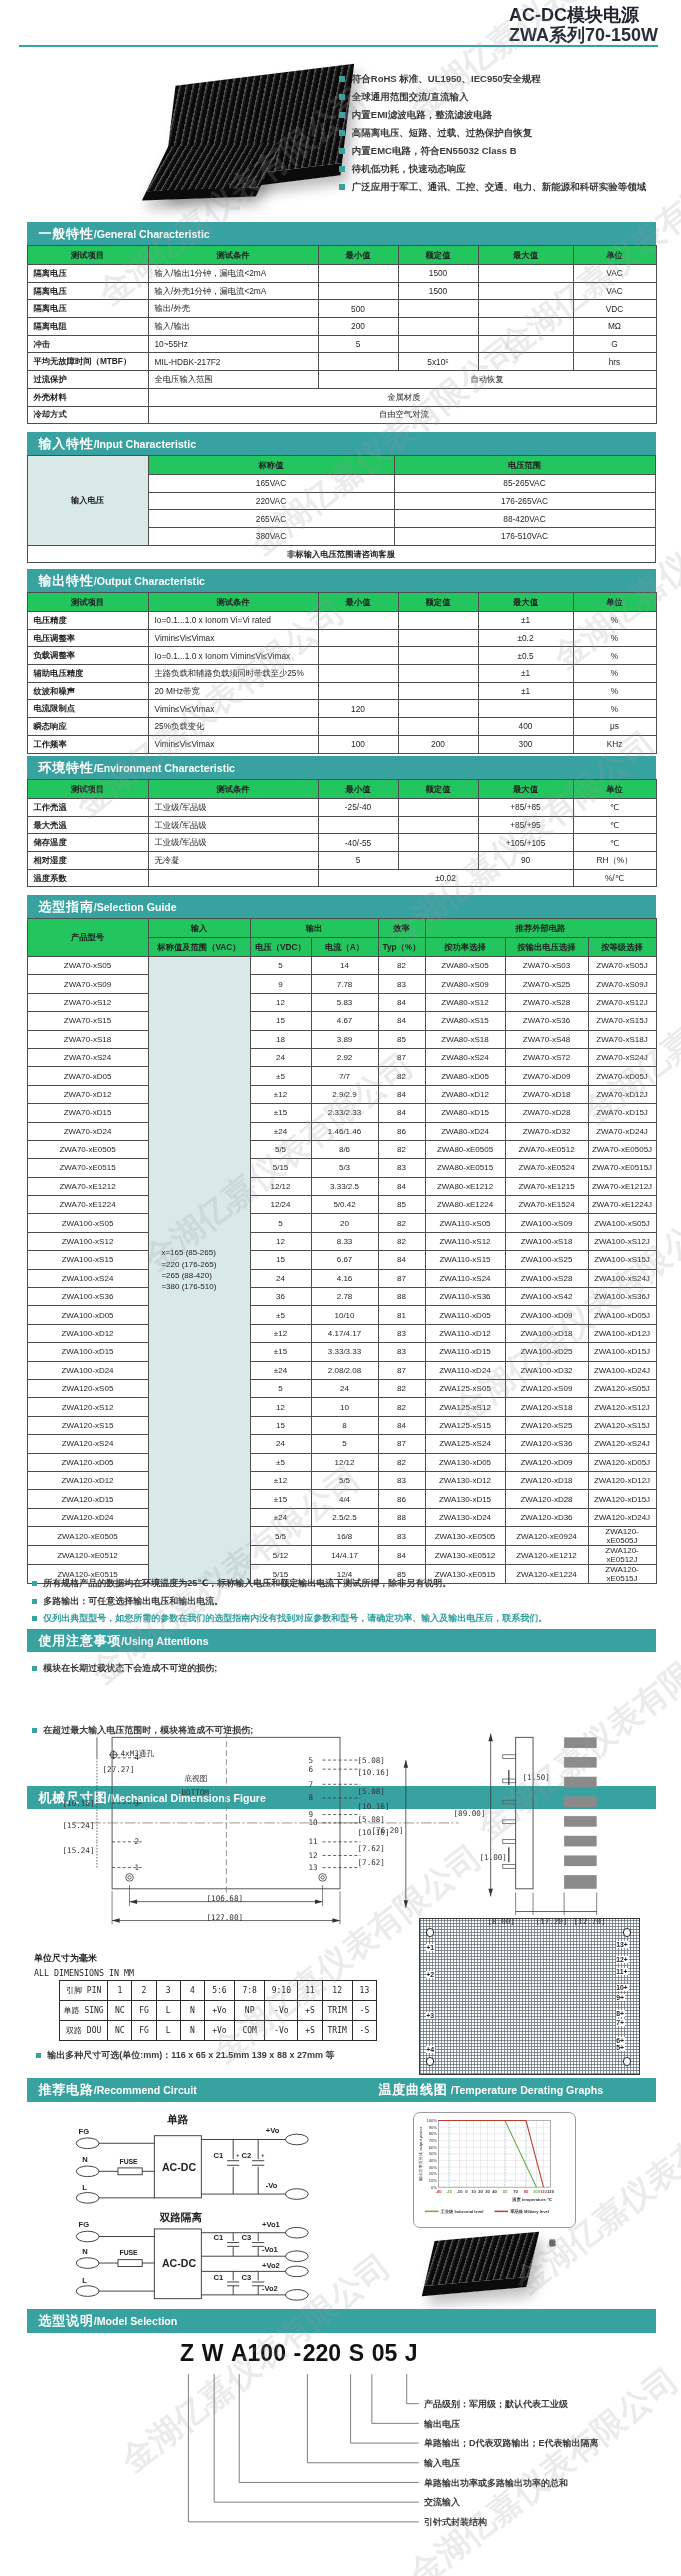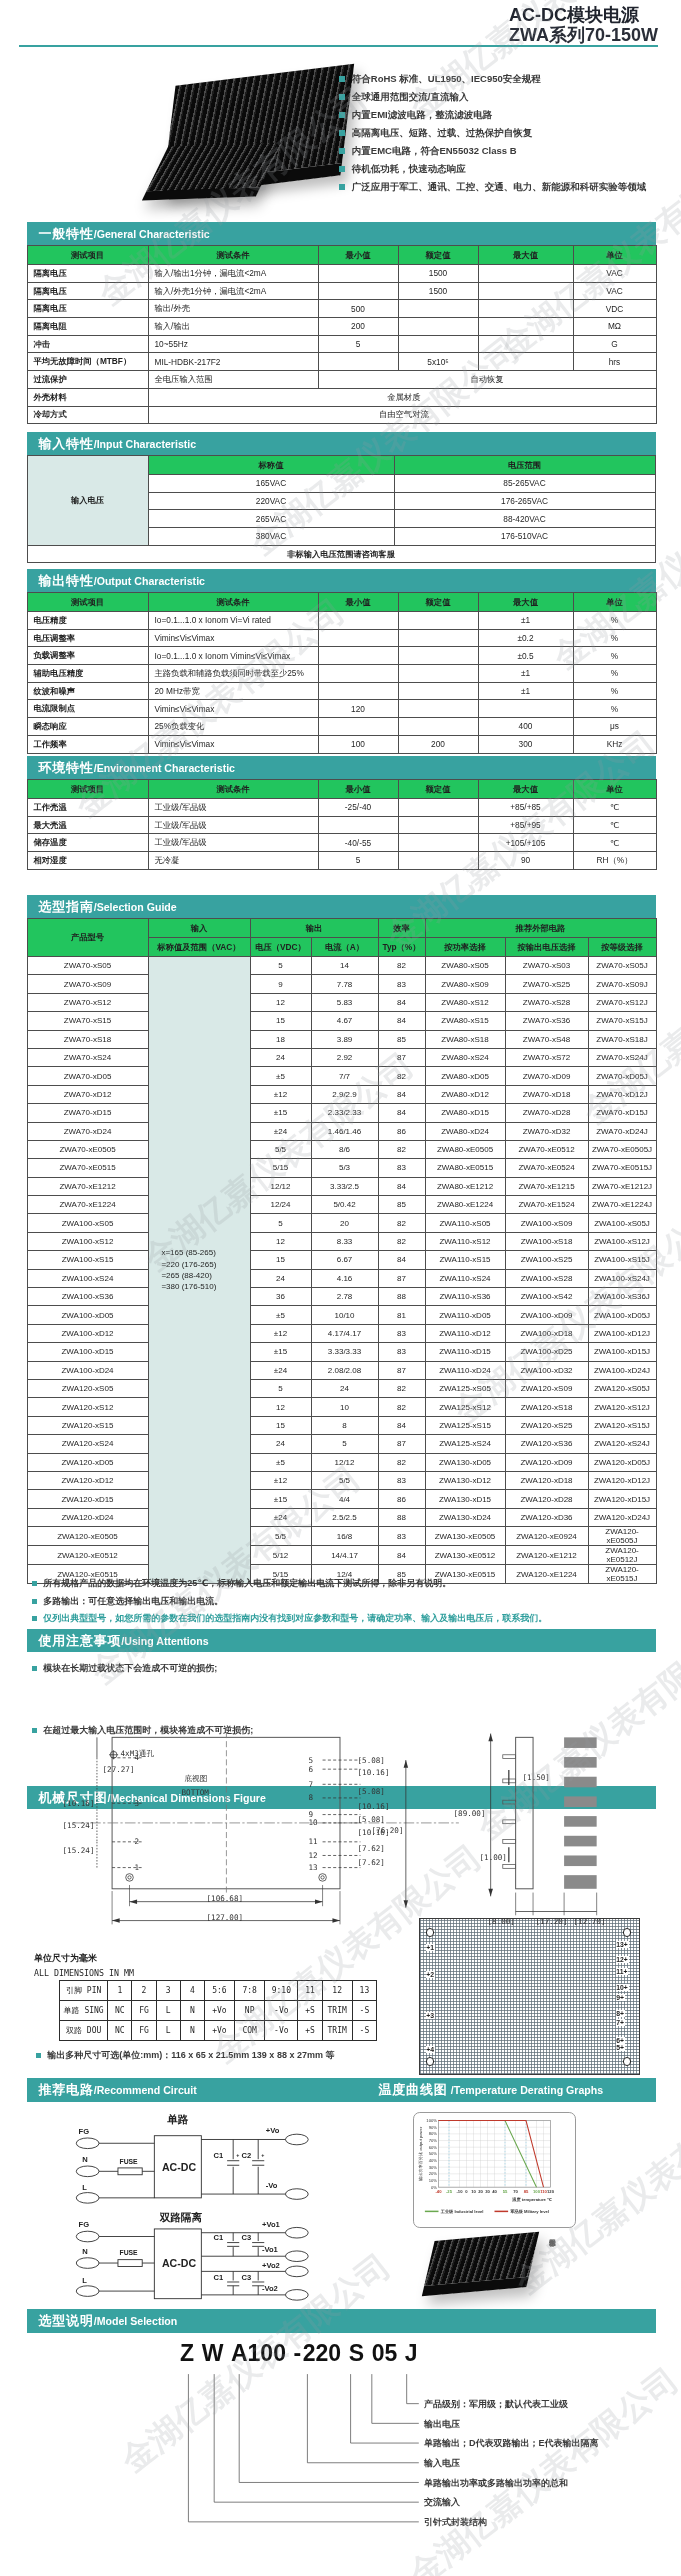--- a/index.html
+++ b/index.html
@@ -401,20 +401,26 @@
         <td>℃</td>
       </tr>
       <tr>
         <td>相对湿度</td>
         <td>无冷凝</td>
         <td>5</td>
         <td></td>
         <td>90</td>
         <td>RH（%）</td>
       </tr>
+      <tr>
+        <td>温度系数</td>
+        <td></td>
+        <td class="c" colspan="3">±0.02</td>
+        <td>%/℃</td>
+      </tr>
     </tbody>
   </table>
 
 <div class="bar" style="top:895px;">
   <span class="zh">选型指南</span>
   <span class="en">Selection Guide</span>
 </div>
 <table id="tbl-sel" style="left:26.5px;top:918px;width:629px;">
   <colgroup>
       <col style="width:121px">

